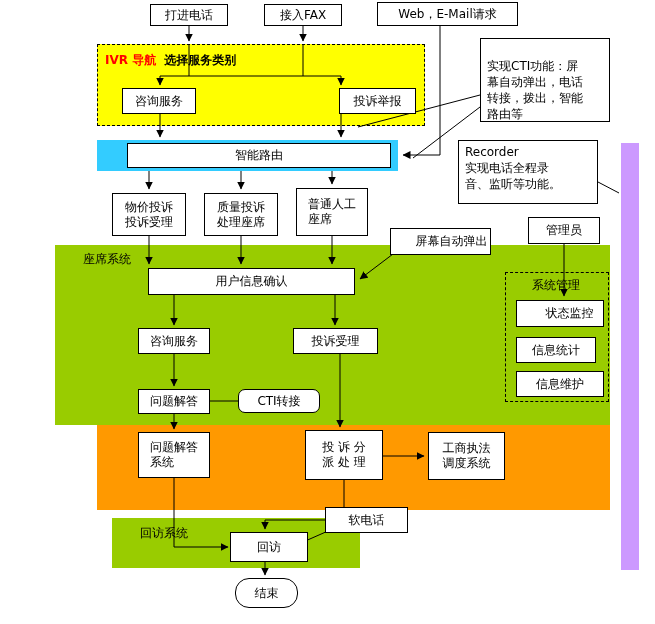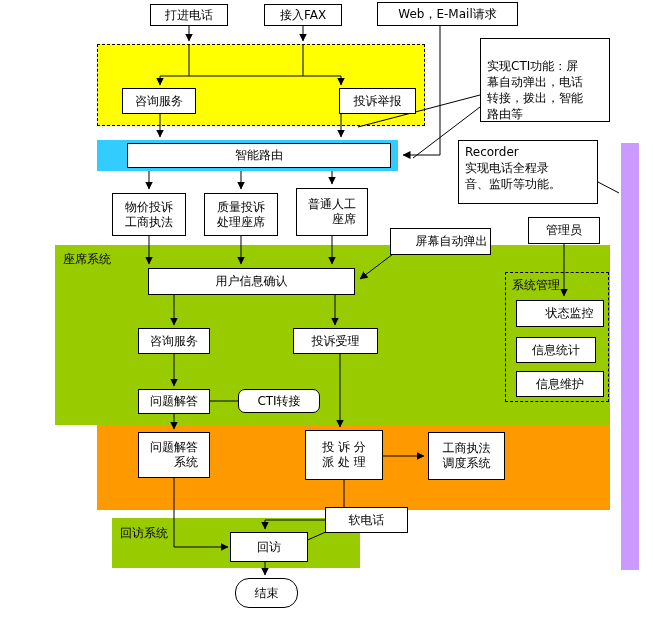--- a/index.html
+++ b/index.html
@@ -1,24 +1,24 @@
 <!DOCTYPE html>
 <html><head>
 <meta charset="utf-8">
 <style>
   html,body{margin:0;padding:0;background:#fff;}
   #canvas{position:relative;width:655px;height:624px;background:#ffffff;
           font-family:"DejaVu Sans",sans-serif;font-size:12px;color:#000;overflow:hidden;}
   .region{position:absolute;z-index:0;box-sizing:border-box;}
   .box{position:absolute;z-index:2;background:#fff;border:1px solid #000;box-sizing:border-box;
-       display:flex;align-items:center;justify-content:center;text-align:right;line-height:15px;}
+       display:flex;align-items:center;justify-content:center;text-align:left;line-height:15px;}
   .pre{white-space:pre-line;}
   .note{position:absolute;z-index:2;background:#fff;border:1px solid #000;box-sizing:border-box;
         padding:3px 6px;text-align:left;line-height:16px;}
-  .rlabel{position:absolute;z-index:2;line-height:14px;}
+  .rlabel{position:absolute;z-index:2;line-height:14px;margin-left:20px;}
   .ivr-title{position:absolute;z-index:2;font-weight:bold;line-height:14px;}
   .ivr-title .red{color:#FF0000;margin-right:8px;}
   .rounded{border-radius:14px;}
   #wires{position:absolute;left:0;top:0;z-index:1;pointer-events:none;}
 </style>
 </head>
 <body>
 
 <div id="canvas">
 
@@ -74,20 +74,23 @@
   <div class="box" style="left:150px;top:4px;width:78px;height:22px;">
     <span>打进电话</span>
   </div>
   <div class="box" style="left:264px;top:4px;width:78px;height:22px;">
     <span>接入FAX</span>
   </div>
   <div class="box" style="left:377px;top:2px;width:141px;height:24px;">
     <span>Web，E-Mail请求</span>
   </div>
 
+  <div class="ivr-title" style="left:105px;top:53px;">
+    <span class="red">IVR 导航</span><span>选择服务类别</span>
+  </div>
   <div class="box" style="left:122px;top:88px;width:74px;height:26px;">
     <span>咨询服务</span>
   </div>
   <div class="box" style="left:303px;top:88px;width:77px;height:26px;margin-left:36px;">
     <span>投诉举报</span>
   </div>
 
   <div class="note pre" style="left:480px;top:38px;width:130px;height:84px;">
     <span>实现CTI功能：屏
 幕自动弹出，电话
@@ -100,21 +103,21 @@
   </div>
 
   <div class="note" style="left:458px;top:140px;width:140px;height:64px;">
     <span style="display:block;">Recorder</span>
     <span class="pre">实现电话全程录
 音、监听等功能。</span>
   </div>
 
   <div class="box pre" style="left:112px;top:193px;width:74px;height:43px;">
     <span class="pre">物价投诉
-工商执法</span>
+投诉受理</span>
   </div>
   <div class="box pre" style="left:204px;top:193px;width:74px;height:43px;">
     <span class="pre">质量投诉
 处理座席</span>
   </div>
   <div class="box pre" style="left:296px;top:188px;width:72px;height:48px;">
     <span class="pre">普通人工
 座席</span>
   </div>
 

